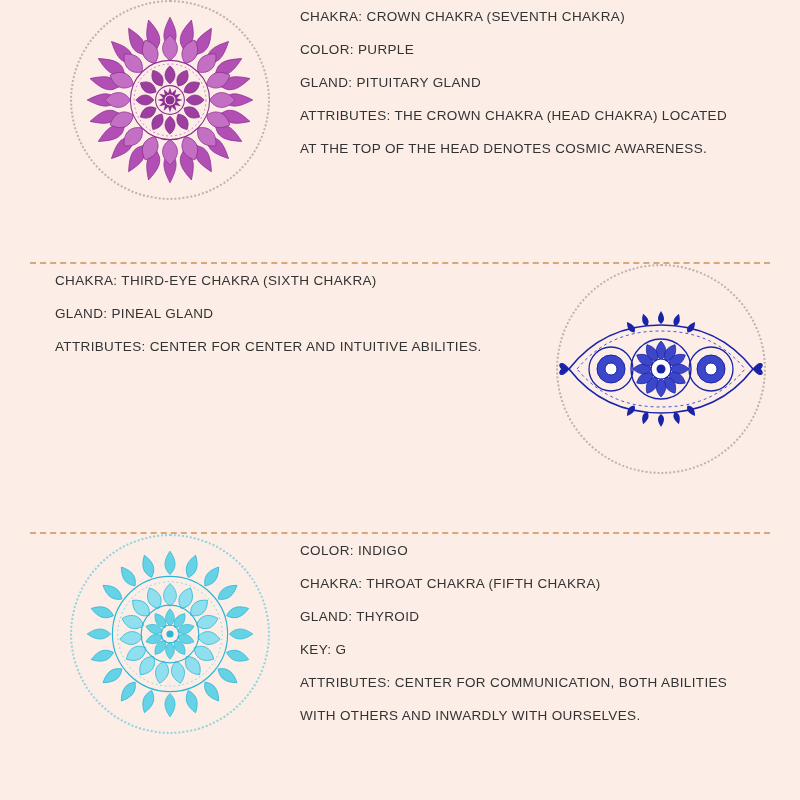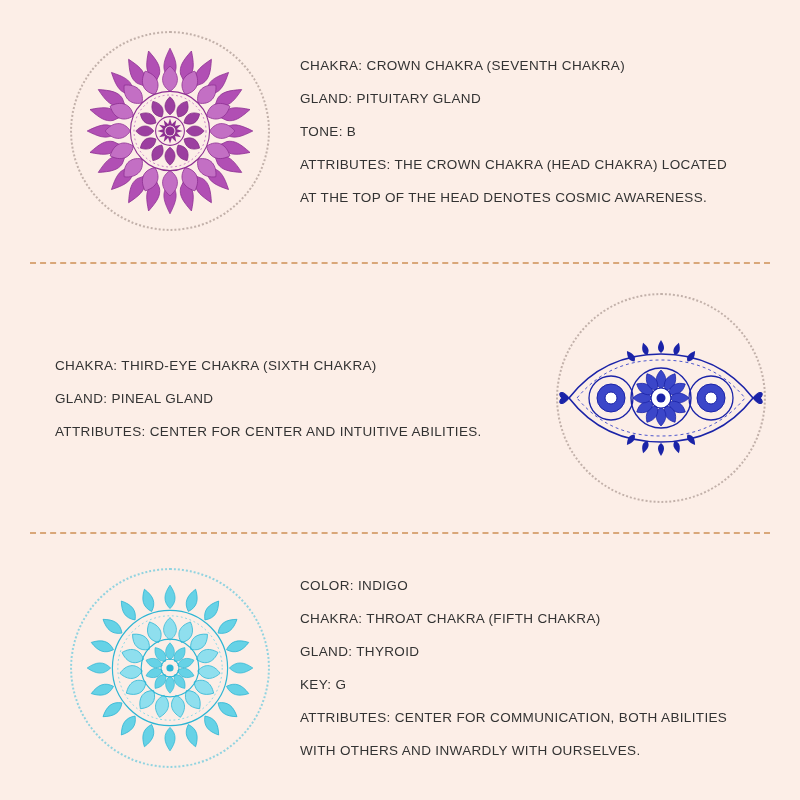--- a/index.html
+++ b/index.html
@@ -17,21 +17,21 @@
   .page {
     position: relative;
     width: 800px;
     height: 800px;
     background: #fceee7;
   }
 
   .section {
     position: relative;
     display: flex;
-    align-items: center;
+    align-items: flex-start;
     width: 800px;
     box-sizing: border-box;
   }
   .section.reverse {
     flex-direction: row-reverse;
     margin-left: 11px;
   }
 
   .art-col {
     flex: 0 0 260px;
@@ -190,22 +190,22 @@
                 <use href="#c-r4" transform="rotate(300)"></use>
               <use href="#c-r4" transform="rotate(330)"></use>
             </g>
             <circle r="5" fill="#8d2f92" stroke="none"></circle>
           </g>
         </svg>
       </div>
     </div>
     <div class="text-col">
       <div class="line">CHAKRA: CROWN CHAKRA (SEVENTH CHAKRA)</div>
+      <div class="line">COLOR: PURPLE</div>
       <div class="line">GLAND: PITUITARY GLAND</div>
-      <div class="line">TONE: B</div>
       <div class="line">ATTRIBUTES: THE CROWN CHAKRA (HEAD CHAKRA) LOCATED</div>
       <div class="line">AT THE TOP OF THE HEAD DENOTES COSMIC AWARENESS.</div>
     </div>
   </div>
 
   <div class="divider"></div>
 
   <div class="section reverse" id="section-third-eye" style="height:268px;padding-left:44px;padding-right:20px;">
     <div class="art-col">
       <div class="art">

